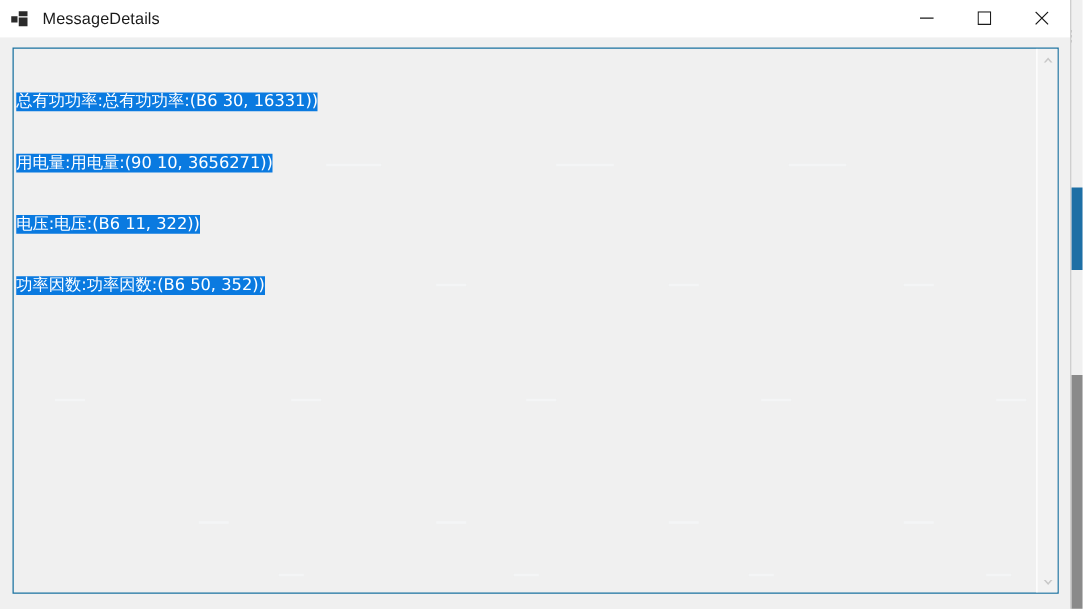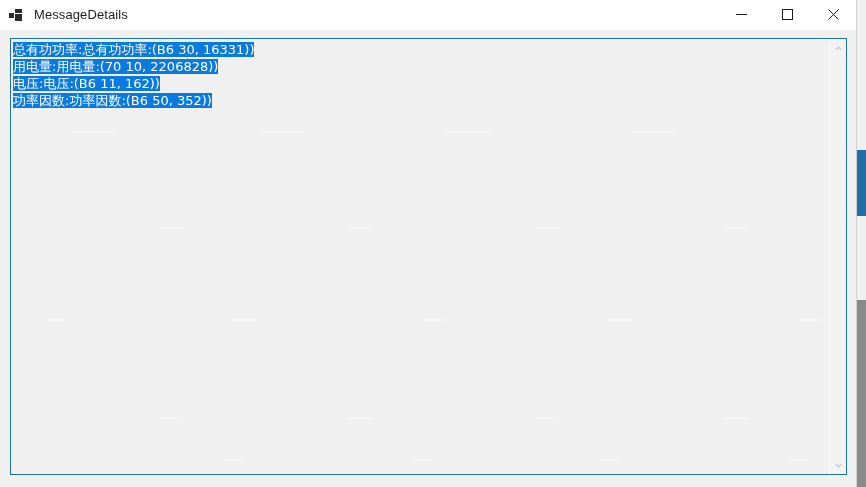--- a/index.html
+++ b/index.html
@@ -149,20 +149,21 @@
     padding: 2px 0 0 2px;
     overflow: hidden;
   }
   .line {
     font-family: "DejaVu Sans", "Liberation Sans", sans-serif;
     font-size: 13px;
     line-height: 17px;
     white-space: pre;
     color: #000000;
     display: block;
+    margin-top: 32px;
   }
   .line span.hl {
     background: #0a7ae0;
     color: #ffffff;
   }
 
   
   .bg-dash {
     position: absolute;
     height: 2px;
@@ -274,22 +275,22 @@
       <div class="bg-dash" style="left:338px; top:378px; width:24px;"></div>
       <div class="bg-dash" style="left:524px; top:378px; width:24px;"></div>
       <div class="bg-dash" style="left:712px; top:378px; width:24px;"></div>
       <div class="bg-dash" style="left:212px; top:420px; width:20px;"></div>
       <div class="bg-dash" style="left:400px; top:420px; width:20px;"></div>
       <div class="bg-dash" style="left:588px; top:420px; width:20px;"></div>
       <div class="bg-dash" style="left:778px; top:420px; width:20px;"></div>
 
       <div id="text-content">
         <div class="line"><span class="hl">总有功功率:总有功功率:(B6 30, 16331))</span></div>
-        <div class="line"><span class="hl">用电量:用电量:(70 10, 2206828))</span></div>
-        <div class="line"><span class="hl">电压:电压:(B6 11, 162))</span></div>
+        <div class="line"><span class="hl">用电量:用电量:(90 10, 3656271))</span></div>
+        <div class="line"><span class="hl">电压:电压:(B6 11, 322))</span></div>
         <div class="line"><span class="hl">功率因数:功率因数:(B6 50, 352))</span></div>
       </div>
 
       <div id="tb-scrollbar">
         <div class="sb-arrow up">
           <svg width="9" height="6" viewBox="0 0 9 6">
             <path d="M4.5 1 L8 5 L6.4 5 L4.5 2.8 L2.6 5 L1 5 Z" fill="#c8c8c8"></path>
           </svg>
         </div>
         <div id="tb-scroll-thumb"></div>

